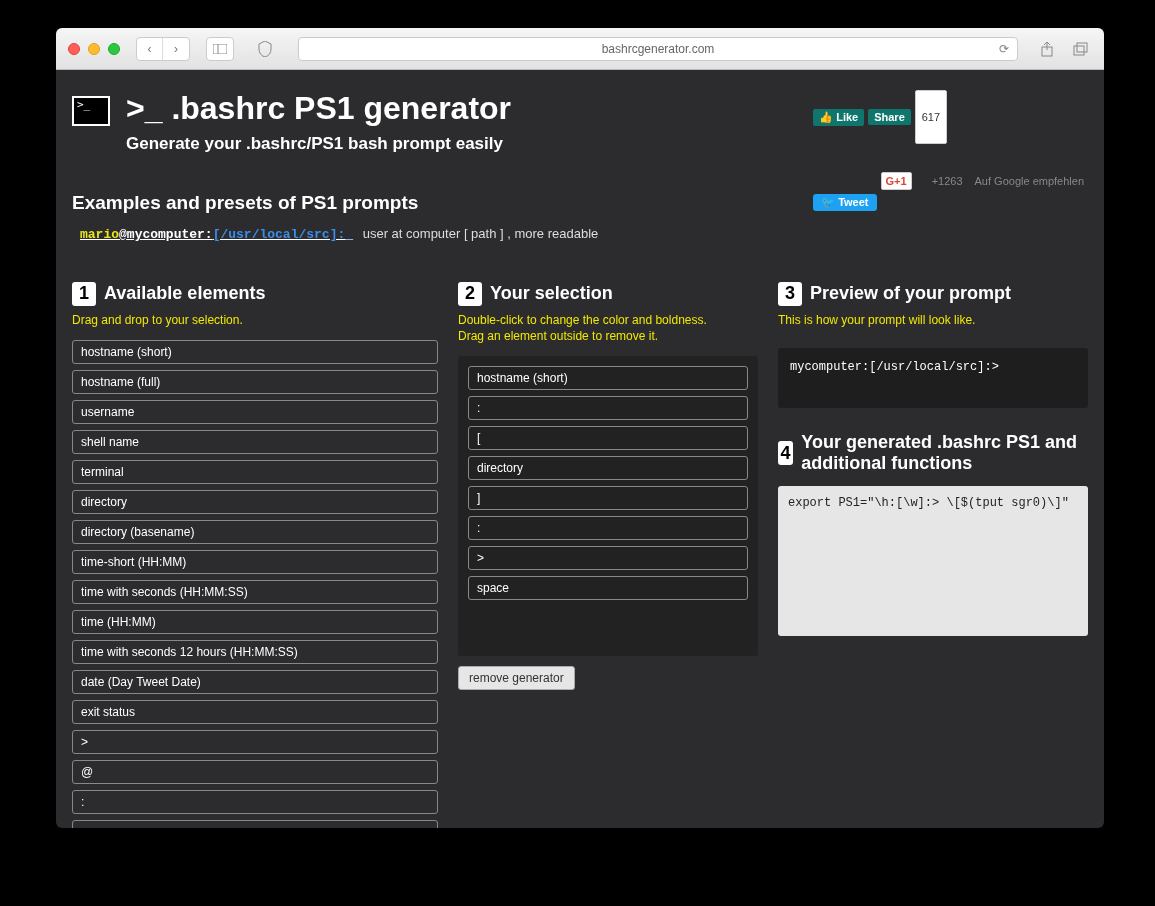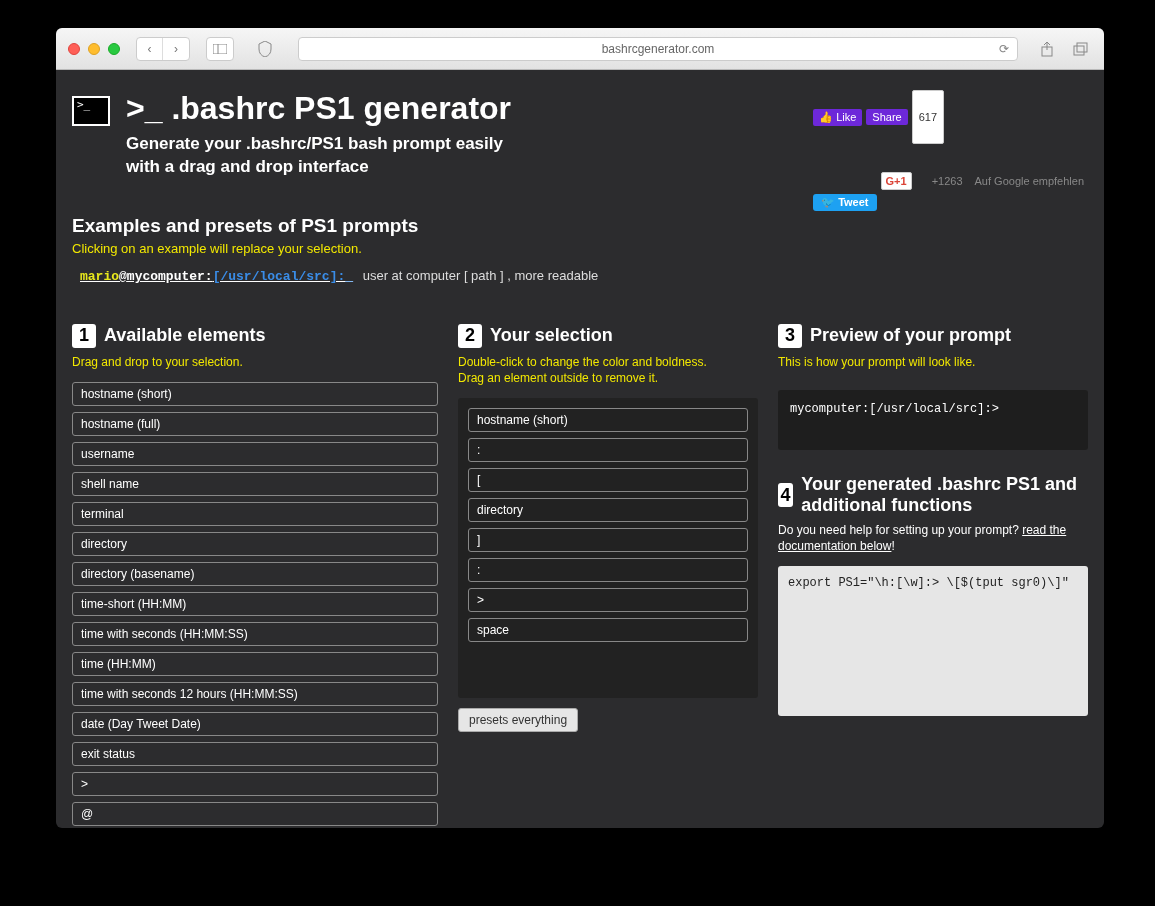--- a/index.html
+++ b/index.html
@@ -20,21 +20,21 @@
 .right-buttons { display: flex; gap: 12px; }
 .icon-btn { width: 22px; height: 22px; color: #666; display: flex; align-items: center; justify-content: center; }
 .page { padding: 20px 16px; color: #fff; position: relative; }
 .header { display: flex; align-items: flex-start; gap: 16px; }
 .logo-icon { width: 38px; height: 30px; background: #000; border: 2px solid #fff; position: relative; margin-top: 6px; }
 .logo-icon::before { content: '>_'; position: absolute; top: 0; left: 3px; color: #fff; font-size: 11px; font-family: monospace; }
 .title { font-size: 32px; font-weight: bold; }
 .subtitle { font-size: 17px; font-weight: bold; margin-top: 6px; line-height: 1.35; }
 .social { position: absolute; right: 20px; top: 20px; font-size: 11px; }
 .social-row { display: flex; gap: 4px; margin-bottom: 6px; align-items: center; }
-.fb-like, .fb-share { background: #6d28d9; color: #fff; padding: 2px 6px; border-radius: 2px; font-weight: normal; }
+.fb-like, .fb-share { background: #0f766e; color: #fff; padding: 2px 6px; border-radius: 2px; font-weight: bold; }
 .fb-count { background: #fff; color: #333; padding: 20px 6px; border-radius: 2px; border: 1px solid #ccc; }
 .tweet { background: #1da1f2; color: #fff; padding: 2px 8px; border-radius: 3px; font-weight: bold; margin-top: 44px; }
 .gplus { background: #fff; color: #db4437; padding: 2px 4px; border: 1px solid #ccc; border-radius: 2px; font-weight: bold; }
 .gcount { color: #888; margin-left: 16px; }
 .grecommend { color: #888; margin-left: 8px; }
 .examples { margin-top: 36px; }
 .examples h2 { font-size: 19px; font-weight: bold; }
 .hint { color: #f2e800; font-size: 13px; margin-top: 4px; }
 .example-list { margin-top: 12px; font-size: 13px; }
 .example-row { margin-bottom: 4px; padding-left: 8px; }
@@ -103,42 +103,40 @@
     </div>
   </div>
 
   <div class="page">
     <div class="header">
       <div class="logo-icon"></div>
       <div>
         <h1 class="title">&gt;_ .bashrc PS1 generator</h1>
         <div class="subtitle">
           <span>Generate your .bashrc/PS1 bash prompt easily</span><br>
-          <span>with a drag and drop interface</span>
         </div>
       </div>
     </div>
 
     <div class="social">
       <div class="social-row">
         <span class="fb-like"><span style="margin-right:3px">👍</span><span>Like</span></span>
         <span class="fb-share">Share</span>
         <span class="fb-count">617</span>
       </div>
       <div class="social-row">
         <span class="tweet"><span style="margin-right:3px">🐦</span><span>Tweet</span></span>
         <span class="gplus">G+1</span>
         <span class="gcount">+1263</span>
         <span class="grecommend">Auf Google empfehlen</span>
       </div>
     </div>
 
     <div class="examples">
       <h2>Examples and presets of PS1 prompts</h2>
-      <div class="hint">Clicking on an example will replace your selection.</div>
       <div class="example-list">
         <div class="example-row">
           <span class="mono"><span class="ex2-user">mario</span><span>@</span><span>mycomputer:</span><span class="ex2-path">[/usr/local/src]:_</span></span>
           <span class="ex-desc">user at computer [ path ] , more readable</span>
         </div>
       </div>
     </div>
 
     <div class="columns">
       <div class="col">
@@ -195,35 +193,32 @@
               <span class="chip">hostname (short)</span>
               <span class="chip">:</span>
               <span class="chip">[</span>
               <span class="chip">directory</span>
               <span class="chip">]</span>
               <span class="chip">:</span>
               <span class="chip">&gt;</span>
               <span class="chip">space</span>
             </div>
         </div>
-        <button class="remove-btn">presets everything</button>
+        <button class="remove-btn">remove generator</button>
       </div>
 
       <div class="col" style="max-width:310px">
         <div class="col-title">
             <span class="col-num">3</span>
             <span>Preview of your prompt</span>
           </div>
         <div class="col-hint">This is how your prompt will look like.</div>
         <div class="preview-box"><span>mycomputer:[/usr/local/src]:&gt;</span></div>
 
         <div class="col-title" style="margin-top:24px">
             <span class="col-num">4</span>
             <span>Your generated .bashrc PS1 and additional functions</span>
           </div>
-        <div class="col-hint" style="color:#fff">
-          <span>Do you need help for setting up your prompt? </span><a href="#" class="doc-link">read the documentation below</a>!
-        </div>
         <div class="code-box">export PS1="\h:[\w]:&gt; \[$(tput sgr0)\]"</div>
       </div>
     </div>
   </div>
 </div>
 
 </body></html>

